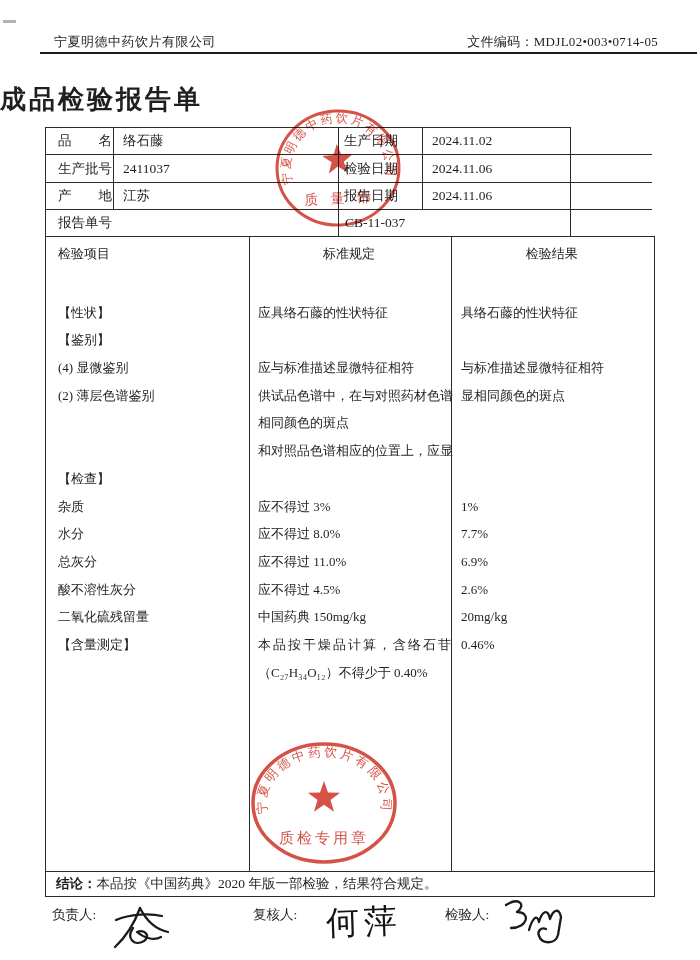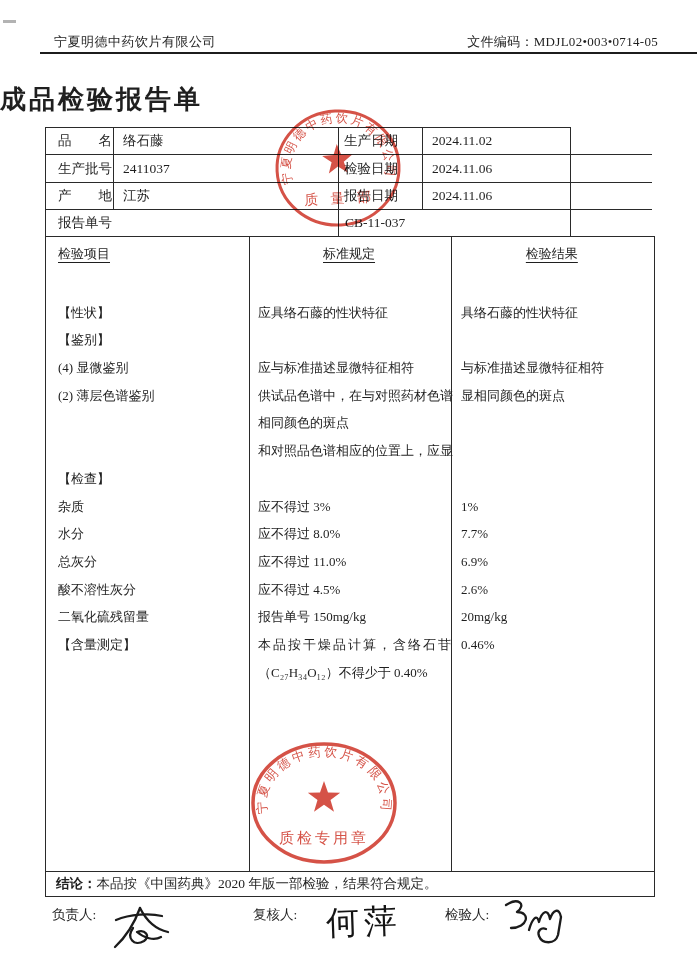--- a/index.html
+++ b/index.html
@@ -26,21 +26,21 @@
   .ic.lab2{padding-left:5px;}
   .ic.span2a{grid-column:1/3;}
   .ic.span2b{grid-column:3/5;padding-left:6px;}
   
   .main-table{position:absolute;left:45px;top:236px;width:610px;height:636px;
               border:1px solid #2a2a2a;box-sizing:border-box;font-size:13px;}
   .vline{position:absolute;top:0;bottom:0;width:1px;background:#2a2a2a;}
   .v1{left:203px;} .v2{left:405px;}
   .mt-head{position:absolute;left:0;top:0;width:100%;height:34px;display:flex;}
   .mh{display:flex;align-items:center;height:100%;box-sizing:border-box;}
-  .mh span{text-decoration:underline;text-underline-offset:4px;}
+  .mh span{text-underline-offset:4px;}
   .mh.h1{width:203px;padding-left:12px;}
   .mh.h2{width:202px;justify-content:center;text-align:right;}
   .mh.h3{width:205px;justify-content:center;}
   .mcol{position:absolute;top:34px;box-sizing:border-box;}
   .mcol.c1{left:0;width:203px;padding-left:12px;}
   .mcol.c2{left:203px;width:202px;padding-left:9px;}
   .mcol.c3{left:405px;width:205px;padding-left:10px;}
   .tline{height:27.7px;line-height:27.7px;white-space:pre;}
   .tline.just{letter-spacing:2px;}
   
@@ -132,21 +132,21 @@
         <div class="tline"></div>
         <div class="tline">应与标准描述显微特征相符</div>
         <div class="tline">供试品色谱中，在与对照药材色谱</div>
         <div class="tline">相同颜色的斑点</div>
         <div class="tline">和对照品色谱相应的位置上，应显</div>
         <div class="tline"></div>
         <div class="tline">应不得过 3%</div>
         <div class="tline">应不得过 8.0%</div>
         <div class="tline">应不得过 11.0%</div>
         <div class="tline">应不得过 4.5%</div>
-        <div class="tline">报告单号 150mg/kg</div>
+        <div class="tline">中国药典 150mg/kg</div>
         <div class="tline just">本品按干燥品计算，含络石苷</div>
         <div class="tline">（C₂₇H₃₄O₁₂）不得少于 0.40%</div>
       </div>
     <div class="mcol c3" id="mt-col3">
         <div class="tline"></div>
         <div class="tline">具络石藤的性状特征</div>
         <div class="tline"></div>
         <div class="tline">与标准描述显微特征相符</div>
         <div class="tline">显相同颜色的斑点</div>
         <div class="tline"></div>

